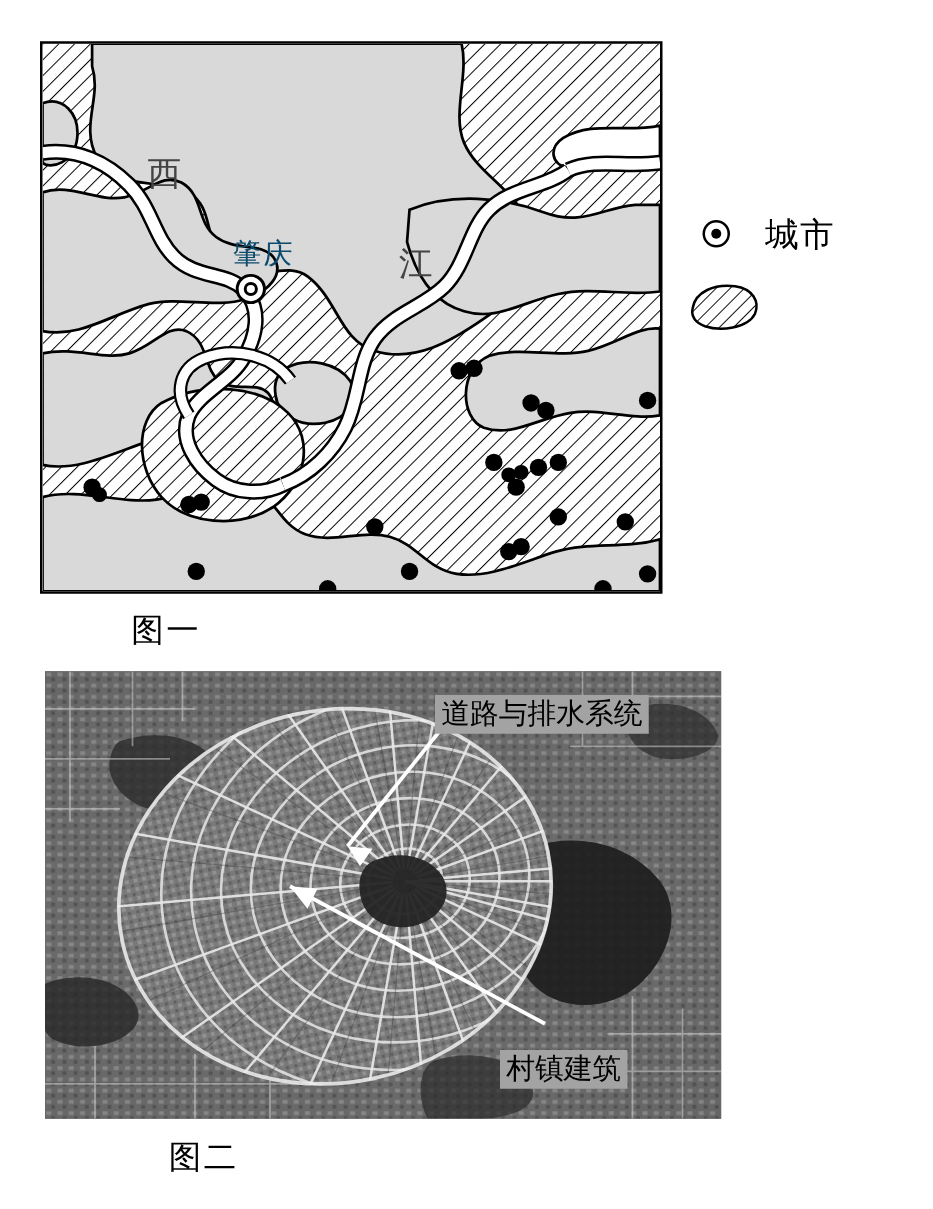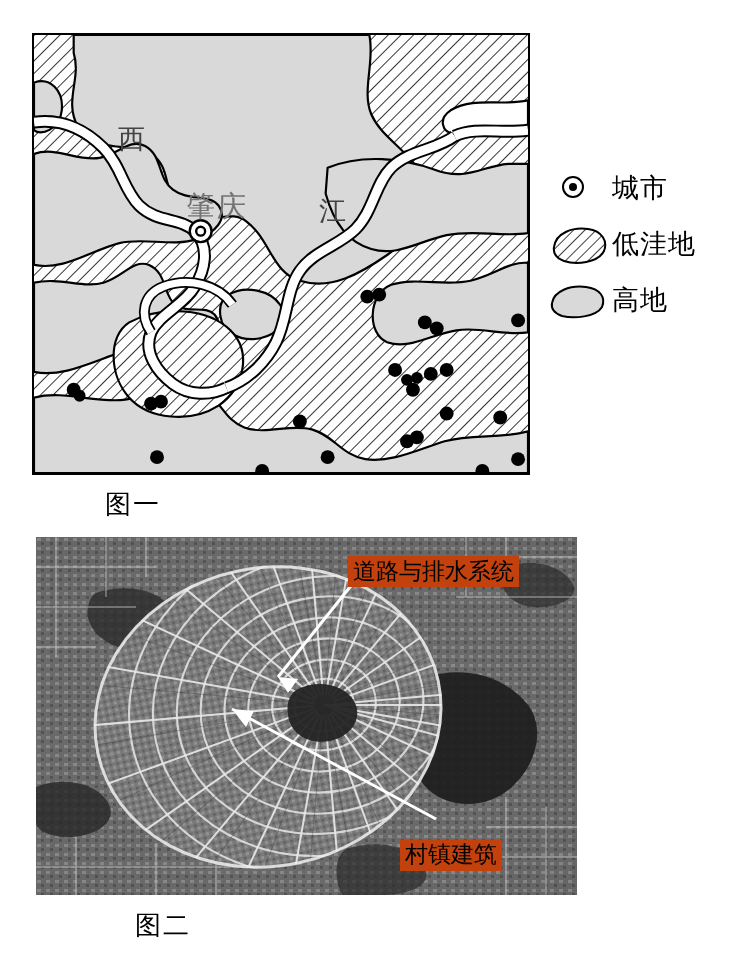--- a/index.html
+++ b/index.html
@@ -52,21 +52,21 @@
   }
   .sym-svg{position:absolute;left:0;top:0;}
 
   
   .photo{
     position:absolute;left:36px;top:537px;width:541px;height:358px;
     overflow:hidden;background:#6e6e6e;
   }
   .photo svg{display:block;}
   .anno{
-    position:absolute;background:#c2410c;
+    position:absolute;background:#a3a3a3;
     font-size:23px;line-height:1.15;
     padding:2px 5px 3px 5px;white-space:nowrap;color:#000;
     font-family:"DejaVu Sans","Liberation Sans",sans-serif;
   }
   #anno-road{left:348px;top:556px;}
   #anno-build{left:400px;top:840px;font-family:Liberation Serif, serif;}
 </style>
 </head>
 <body>
 
@@ -184,51 +184,42 @@
         </g>
 
         <g>
           <circle cx="168" cy="198" r="11" fill="#ffffff" stroke="#000" stroke-width="2.4"></circle>
           <circle cx="168" cy="198" r="4.5" fill="#ffffff" stroke="#000" stroke-width="2.4"></circle>
         </g>
       </g>
     </svg>
 
     <div style="position:absolute;left:84px;top:86px;font-size:27px;color:#444;">西</div>
-    <div style="position:absolute;left:152px;top:152px;font-size:29px;color:#737373;letter-spacing:2px;">肇庆</div>
+    <div style="position:absolute;left:152px;top:152px;font-size:23px;color:#0c4a6e;letter-spacing:2px;">肇庆</div>
     <div style="position:absolute;left:285px;top:158px;font-size:27px;color:#444;">江</div>
   </div>
 
   <div class="legend">
 
     <div class="legend-row">
       <div class="legend-sym">
         <span class="sym-city"></span>
       </div>
       <div class="legend-lbl">城市</div>
     </div>
 
 
     <div class="legend-row">
       <div class="legend-sym">
         <svg class="sym-svg" width="64" height="46" viewBox="0 0 64 46">
           <path d="M 6 26 C 8 12 24 6 40 8 C 54 10 60 20 56 30 C 50 42 28 44 16 40 C 8 37 5 32 6 26 Z" fill="url(#hatchLeg)" stroke="#000" stroke-width="2"></path>
         </svg>
       </div>
-      <div class="legend-lbl">低洼地</div>
     </div>
 
-    <div class="legend-row">
-      <div class="legend-sym">
-        <svg class="sym-svg" width="64" height="46" viewBox="0 0 64 46">
-          <path d="M 4 26 C 6 14 22 8 38 10 C 52 12 58 20 54 30 C 48 40 26 42 14 39 C 6 36 3 31 4 26 Z" fill="#d9d9d9" stroke="#000" stroke-width="2"></path>
-        </svg>
-      </div>
-      <div class="legend-lbl">高地</div>
-    </div>
 
   </div>
 
   <div class="caption" id="cap1">图一</div>
 </div>
 
 <div>
   <div class="photo">
     <svg width="541" height="358" viewBox="0 0 541 358">
       <defs>

